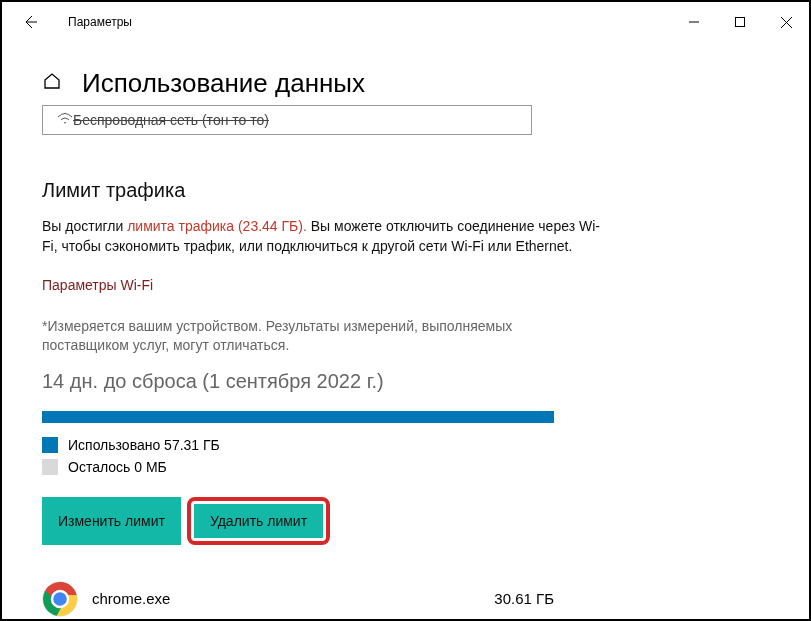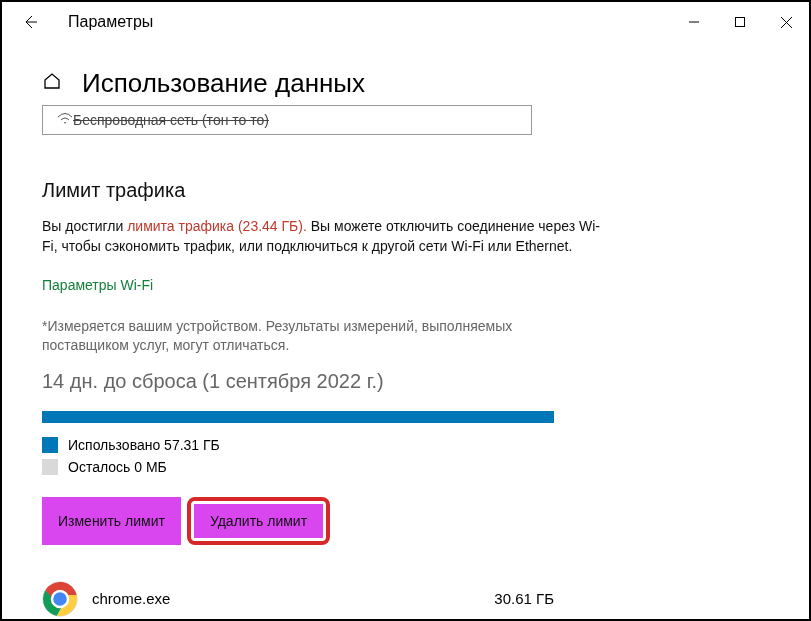--- a/index.html
+++ b/index.html
@@ -21,21 +21,21 @@
       padding-left: 10px;
     }
     .back-btn {
       width: 36px;
       height: 36px;
       display: flex;
       align-items: center;
       justify-content: center;
       font-size: 16px;
     }
-    .title { margin-left: 20px; font-size: 16px; }
+    .title { margin-left: 20px; font-size: 12px; }
     .win-controls {
       margin-left: auto;
       display: flex;
     }
     .win-btn {
       width: 46px;
       height: 36px;
       display: flex;
       align-items: center;
       justify-content: center;
@@ -66,37 +66,37 @@
       align-items: center;
     }
     .wifi-icon { font-size: 14px; text-decoration: none; display: inline-block;}
     .section {
       width: 560px;
       margin-top: 44px;
     }
     .section h2 { font-size: 20px; font-weight: 400; margin-bottom: 14px; color:#111;}
     .para { line-height: 1.45; color:#111;}
     .limit-red { color: #c0392b; }
-    .link { color: #15803d; margin-top: 20px; display: inline-block; }
+    .link { color: #7f1d1d; margin-top: 20px; display: inline-block; }
     .footnote { color: #666; margin-top: 24px; font-size: 14px; line-height:1.4;}
     .reset { color: #666; margin-top: 14px; font-size: 20px;}
     .barfull {
       height: 12px;
       width: 512px;
       background: #0078b8;
       margin-top: 18px;
     }
     .legend { margin-top: 14px; }
     .legend-row { display: flex; align-items: flex-start; gap: 10px; margin-bottom: 6px; font-size:14px;}
     .sw { width: 16px; height: 16px; }
     .sw.blue { background: #0078b8; }
     .sw.gray { background: #d9d9d9; }
     .btn-row { display: flex; gap: 6px; margin-top: 22px; }
     .btn {
-      background: #d946ef;
+      background: #14b8a6;
       border: none;
       padding: 9px 16px;
       font-size: 14px;
       font-family: inherit;
       color:#111;
     }
     .highlight-wrap {
       border: 4px solid #d62828;
       border-radius: 8px;
       padding: 3px;

